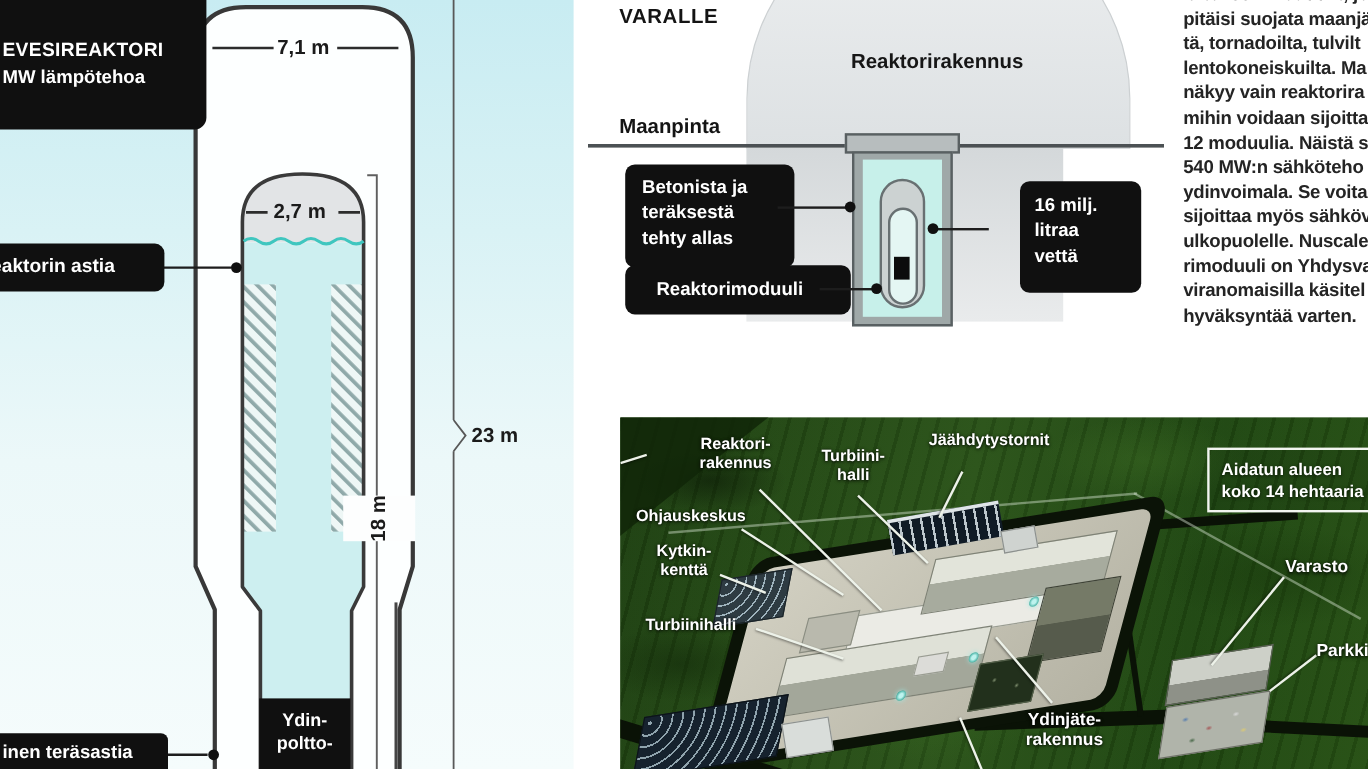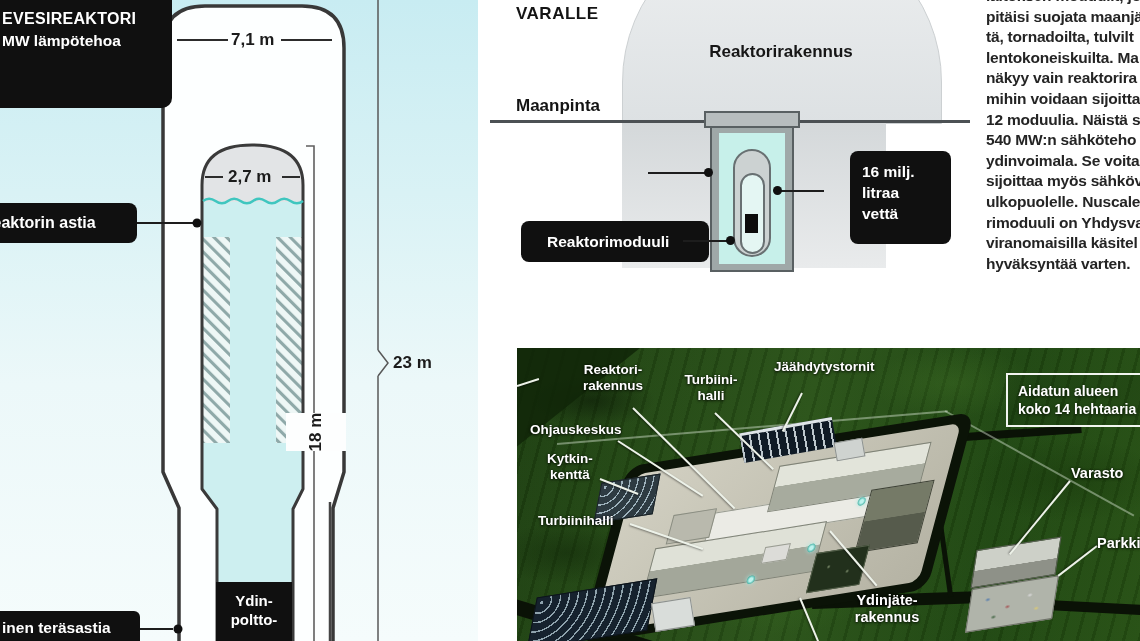--- a/index.html
+++ b/index.html
@@ -9,21 +9,21 @@
     -webkit-font-smoothing:antialiased;
   }
   
   .left-panel{position:absolute;left:0;top:0;width:478px;height:641px;
     background:linear-gradient(180deg,#c8ecf2 0%,#d9f2f5 30%,#ecf8f9 60%,#f5fcfc 100%);}
   .left-panel svg{position:absolute;left:0;top:0;}
   .blackbox{position:absolute;background:#101010;color:#fff;font-weight:bold;border-radius:8px;}
   .dim{position:absolute;color:#1b1b1b;font-weight:bold;font-size:17px;white-space:nowrap;}
   .infobox{left:-30px;top:-12px;width:170px;height:100px;padding:20px 0 0 32px;border-radius:0 0 10px 0;}
   .infobox div{font-size:15.5px;line-height:22px;white-space:nowrap;}
-  .infobox .cap{font-size:16px;letter-spacing:.3px;}
+  .infobox .cap{font-size:16px;letter-spacing:.3px;margin-top:24px;}
   .lbl-vessel{left:-45px;top:203px;width:156px;height:40px;line-height:40px;padding-left:26px;font-size:16px;white-space:nowrap;}
   .lbl-steel{left:-10px;top:611px;width:138px;height:36px;line-height:34px;padding-left:12px;font-size:15.5px;white-space:nowrap;border-radius:6px;}
   .lbl-fuel{left:216px;top:582px;width:76px;height:70px;border-radius:0;text-align:center;padding-top:9px;font-size:15px;line-height:19px;}
   .rot18{position:absolute;left:297px;top:402px;width:38px;height:60px;background:#fdfefe;
     display:flex;align-items:center;justify-content:center;transform:rotate(-90deg);
     font-weight:bold;font-size:17px;color:#1b1b1b;white-space:nowrap;}
   
   .mid-head{position:absolute;left:516px;top:4px;font-size:17px;font-weight:bold;color:#141414;letter-spacing:.5px;}
   .dome{position:absolute;left:622px;top:-78px;width:318px;height:200px;
     background:linear-gradient(180deg,#eef0f1,#dde1e3);border:1px solid #ccd0d2;
@@ -175,20 +175,25 @@
   <div class="dome-label">Reaktorirakennus</div>
   <div class="maanpinta">Maanpinta</div>
 
   <div class="pool-cap"></div>
   <div class="pool"></div>
   <div class="pool-water"></div>
   <div class="module-outer"></div>
   <div class="module-inner"></div>
   <div class="fuel-block"></div>
 
+  <div class="callout co-pool">
+    <div>Betonista ja</div>
+    <div>teräksestä</div>
+    <div>tehty allas</div>
+  </div>
   <div class="callout co-module">Reaktorimoduuli</div>
   <div class="callout co-water">
     <div>16 milj.</div>
     <div>litraa</div>
     <div>vettä</div>
   </div>
 
   <div class="lead" style="left:648px;top:172px;width:60px;"></div>
   <div class="dot" style="left:704px;top:168px;"></div>
   <div class="lead" style="left:683px;top:240px;width:46px;"></div>

